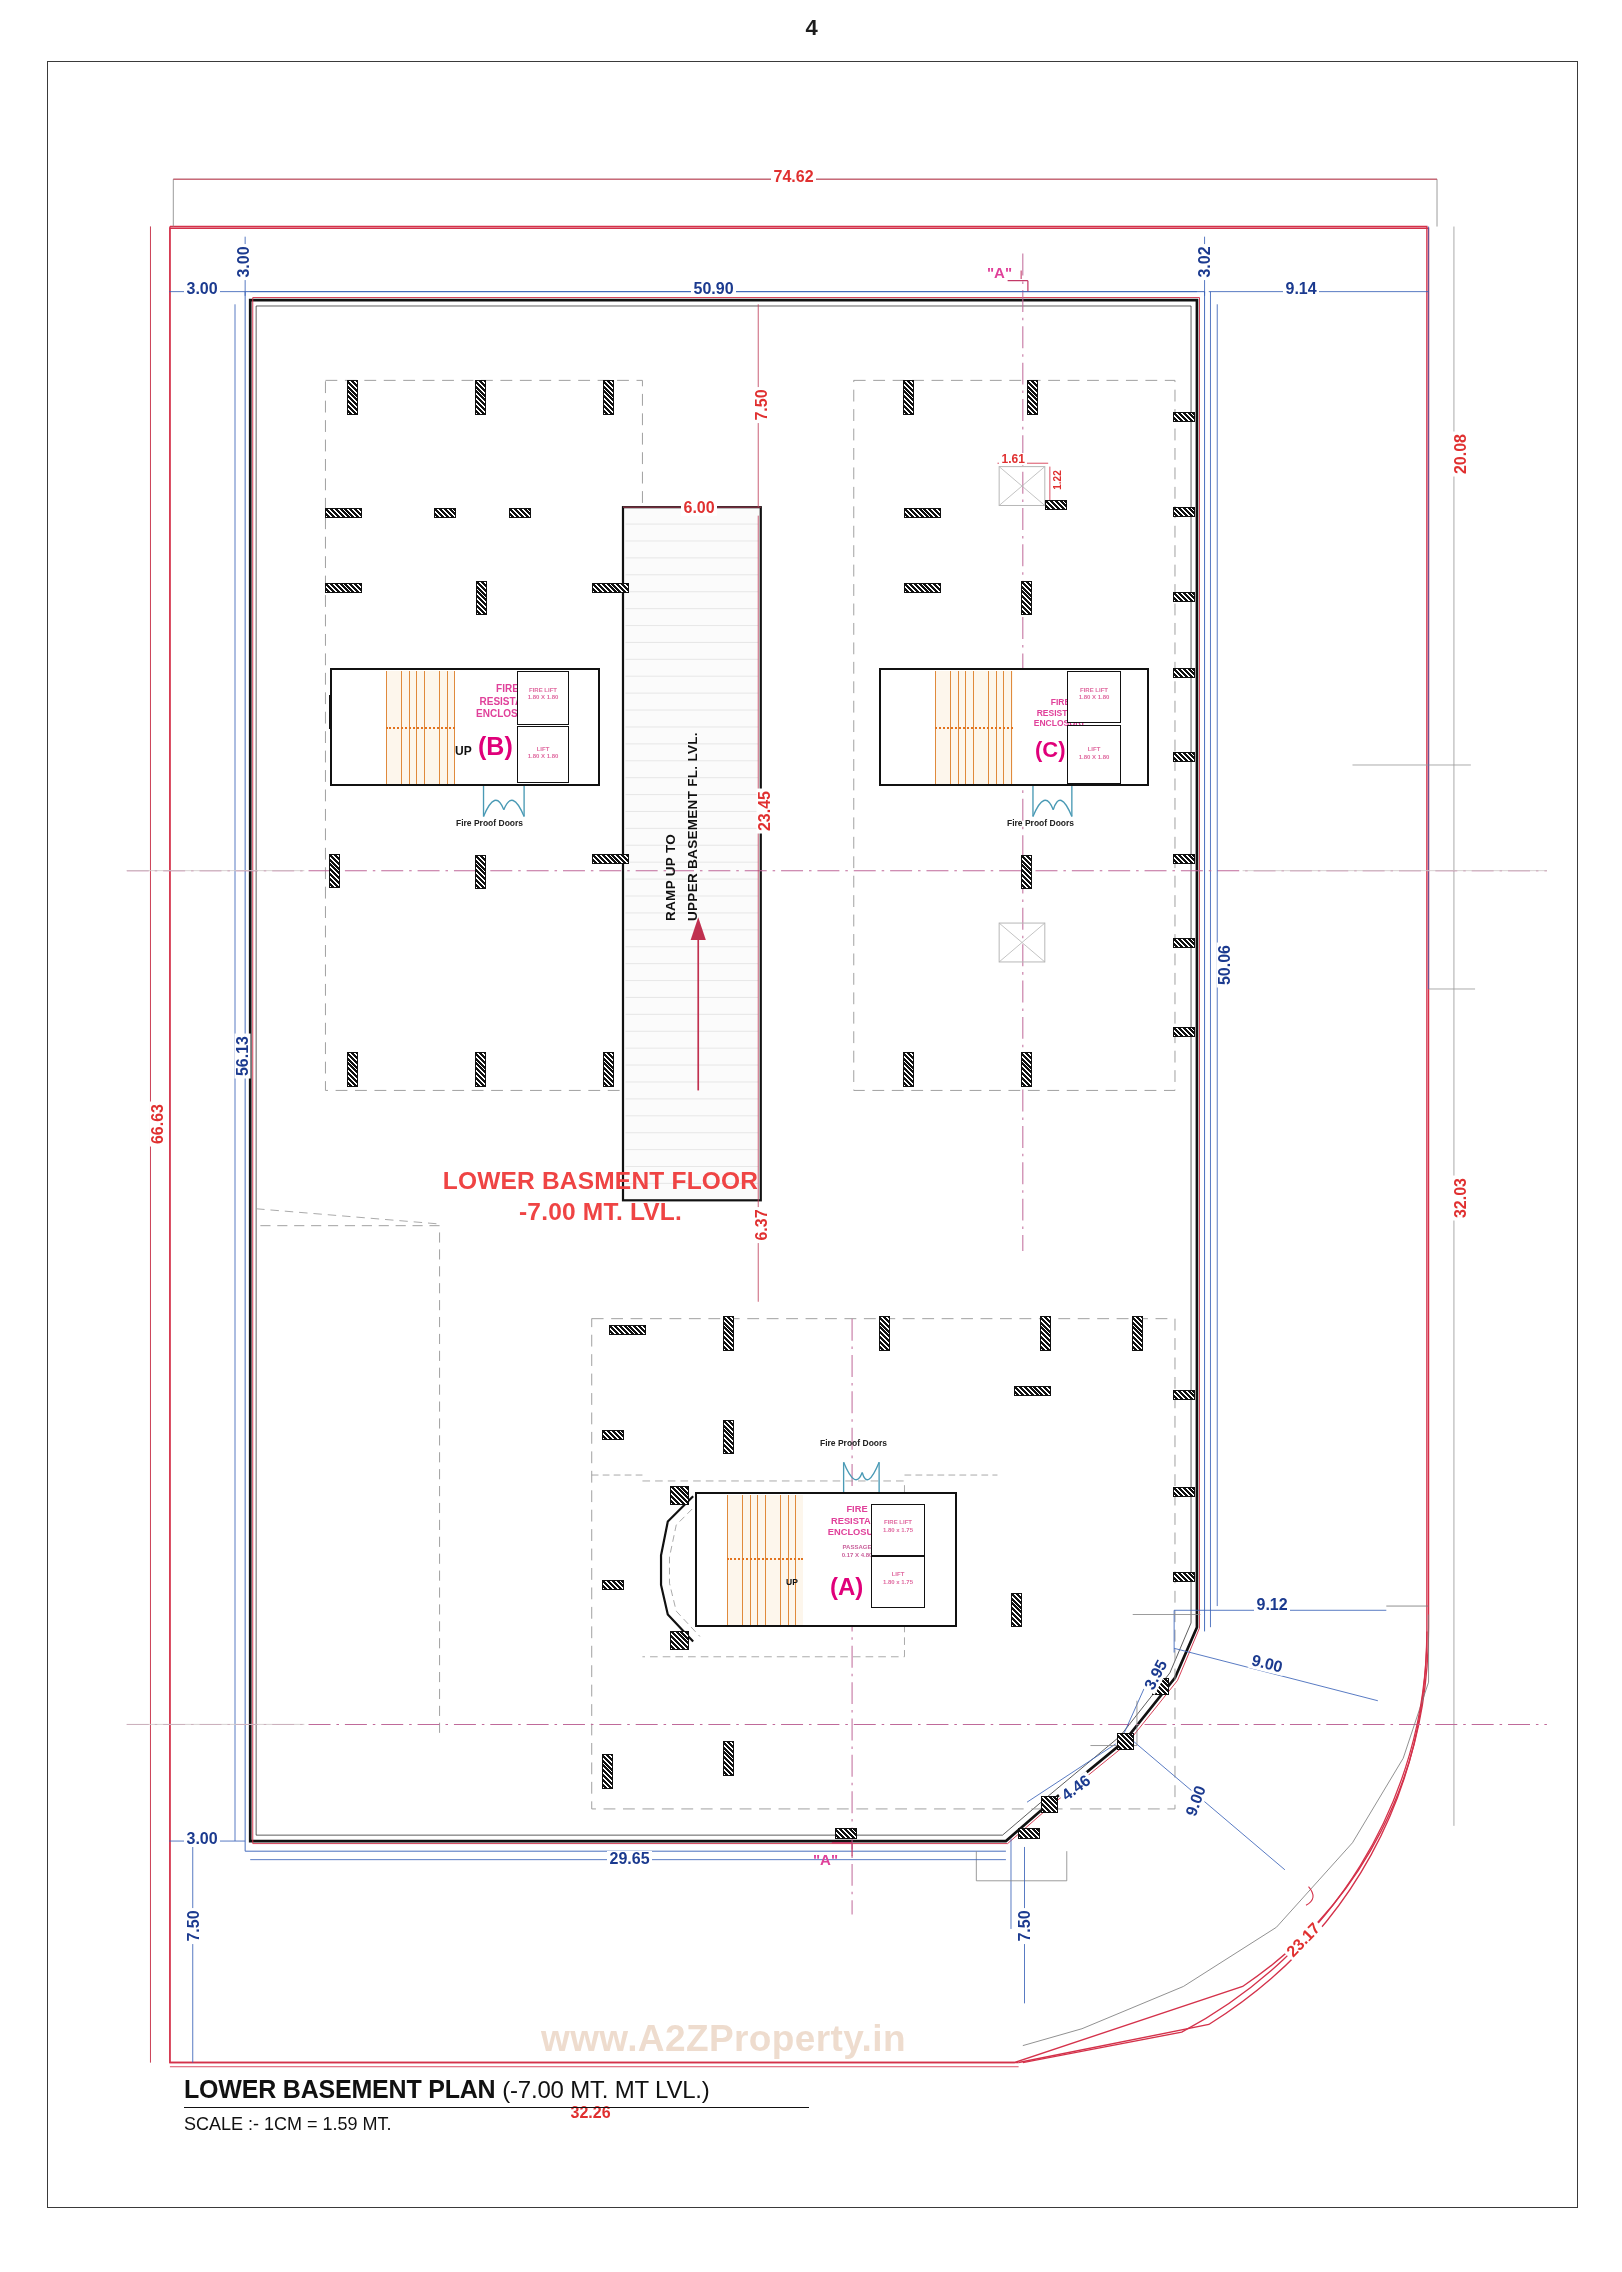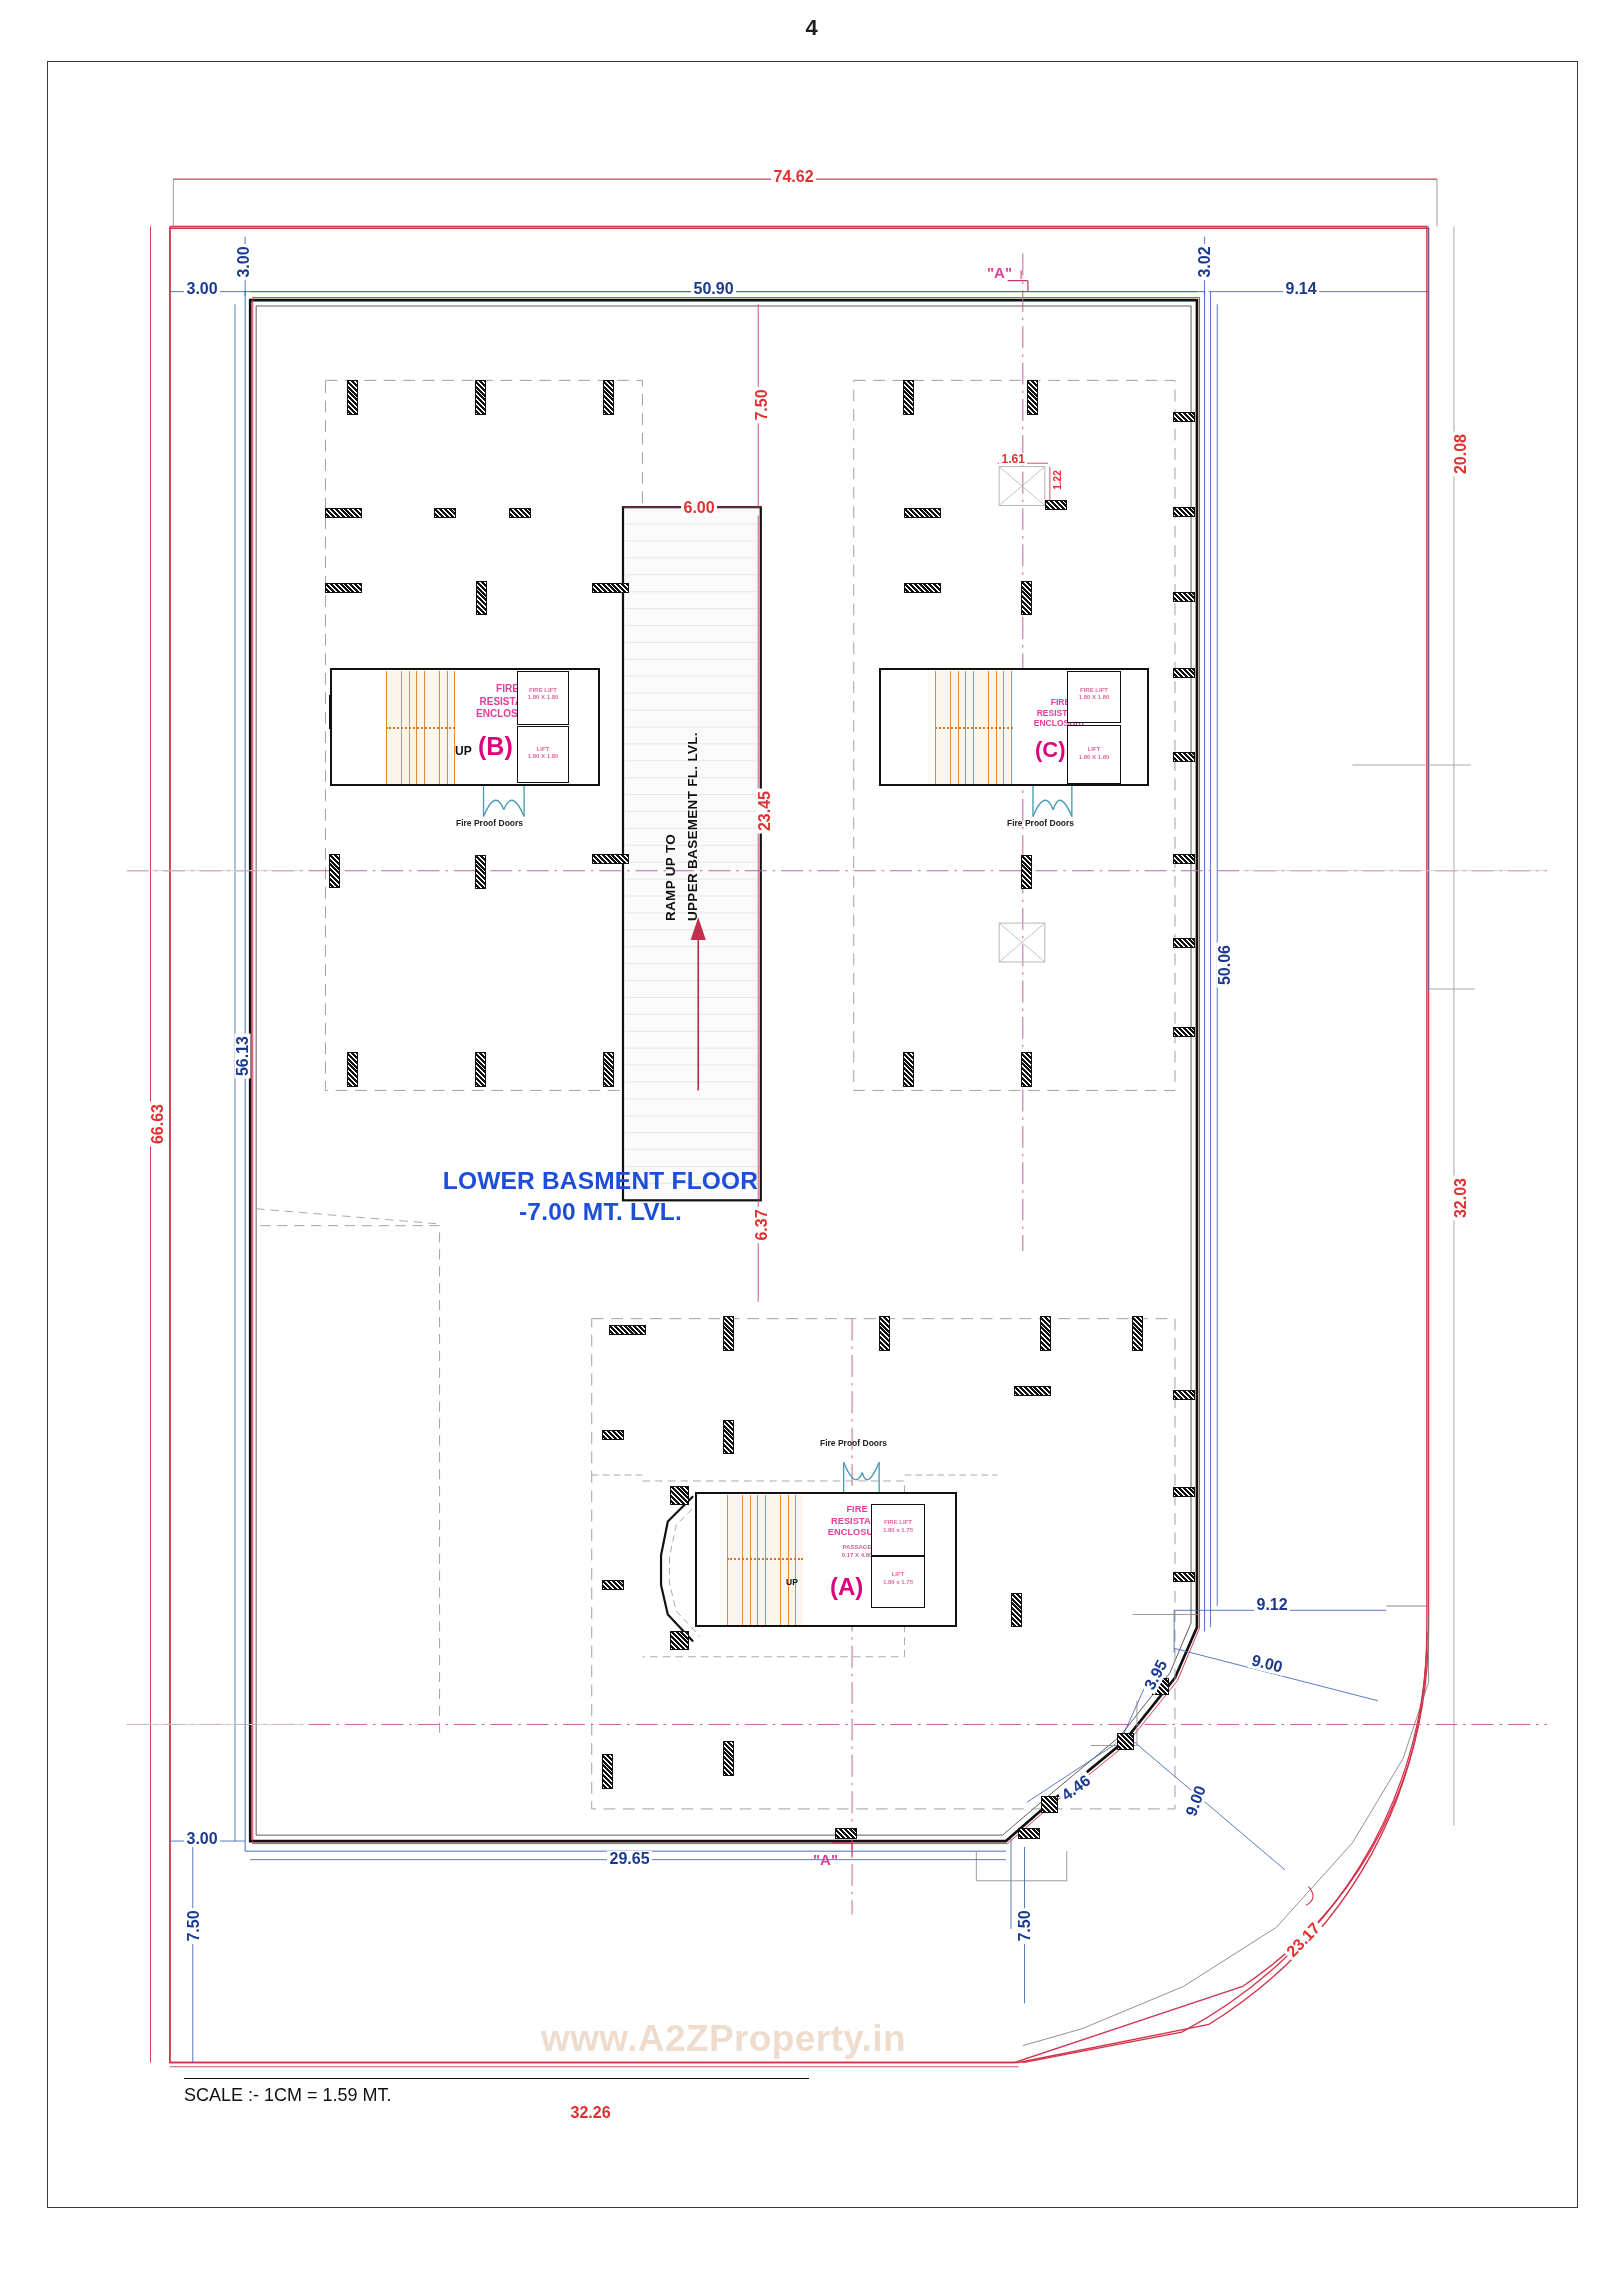--- a/index.html
+++ b/index.html
@@ -30,21 +30,21 @@
     font-family:"Liberation Sans", sans-serif;white-space:nowrap;
     background:#fff;padding:0 2.5px;line-height:1;
   }
   .dimtxt.sm{font-size:13.5px;}
   .dimtxt.vert{transform:rotate(-90deg);transform-origin:50% 50%;}
   .plot-red svg, .plan svg{display:block;overflow:visible;}
 
   
   .floor-label{
     position:absolute;left:423px;top:1165px;width:355px;text-align:center;
-    color:#1d4ed8;font-weight:bold;font-size:24.5px;line-height:1.28;
+    color:#ef4444;font-weight:bold;font-size:24.5px;line-height:1.28;
     letter-spacing:0.2px;
   }
 
   
   .ramp-label{
     position:absolute;left:663px;top:921px;width:220px;
     transform:rotate(-90deg);transform-origin:0 0;
     font-size:13.5px;font-weight:bold;color:#111;letter-spacing:0.3px;
     white-space:nowrap;
   }
@@ -536,20 +536,24 @@
 
     <div class="dimtxt dim-blue" style="left:1254px;top:1597px;">9.12</div>
     <div class="dimtxt dim-blue" style="left:1249px;top:1656px;transform:rotate(14deg);">9.00</div>
     <div class="dimtxt dim-blue" style="left:1138px;top:1667px;transform:rotate(-62deg);">3.95</div>
     <div class="dimtxt dim-blue" style="left:1058px;top:1780px;transform:rotate(-36deg);">4.46</div>
     <div class="dimtxt dim-blue" style="left:1178px;top:1793px;transform:rotate(-70deg);">9.00</div>
     <div class="dimtxt dim-red" style="left:1281px;top:1932px;transform:rotate(-46deg);">23.17</div>
   </div>
 
   <div class="title-wrap">
+    <div class="title-main">
+      <span>LOWER  BASEMENT PLAN</span>
+      <span class="sub">(-7.00 MT. MT LVL.)</span>
+    </div>
     <div class="title-underline"></div>
     <div class="title-scale">SCALE :- 1CM = 1.59 MT.</div>
   </div>
 
   <div class="wm-mid">www.A2ZProperty.in</div>
 
 </div>
 
 
 </body></html>

